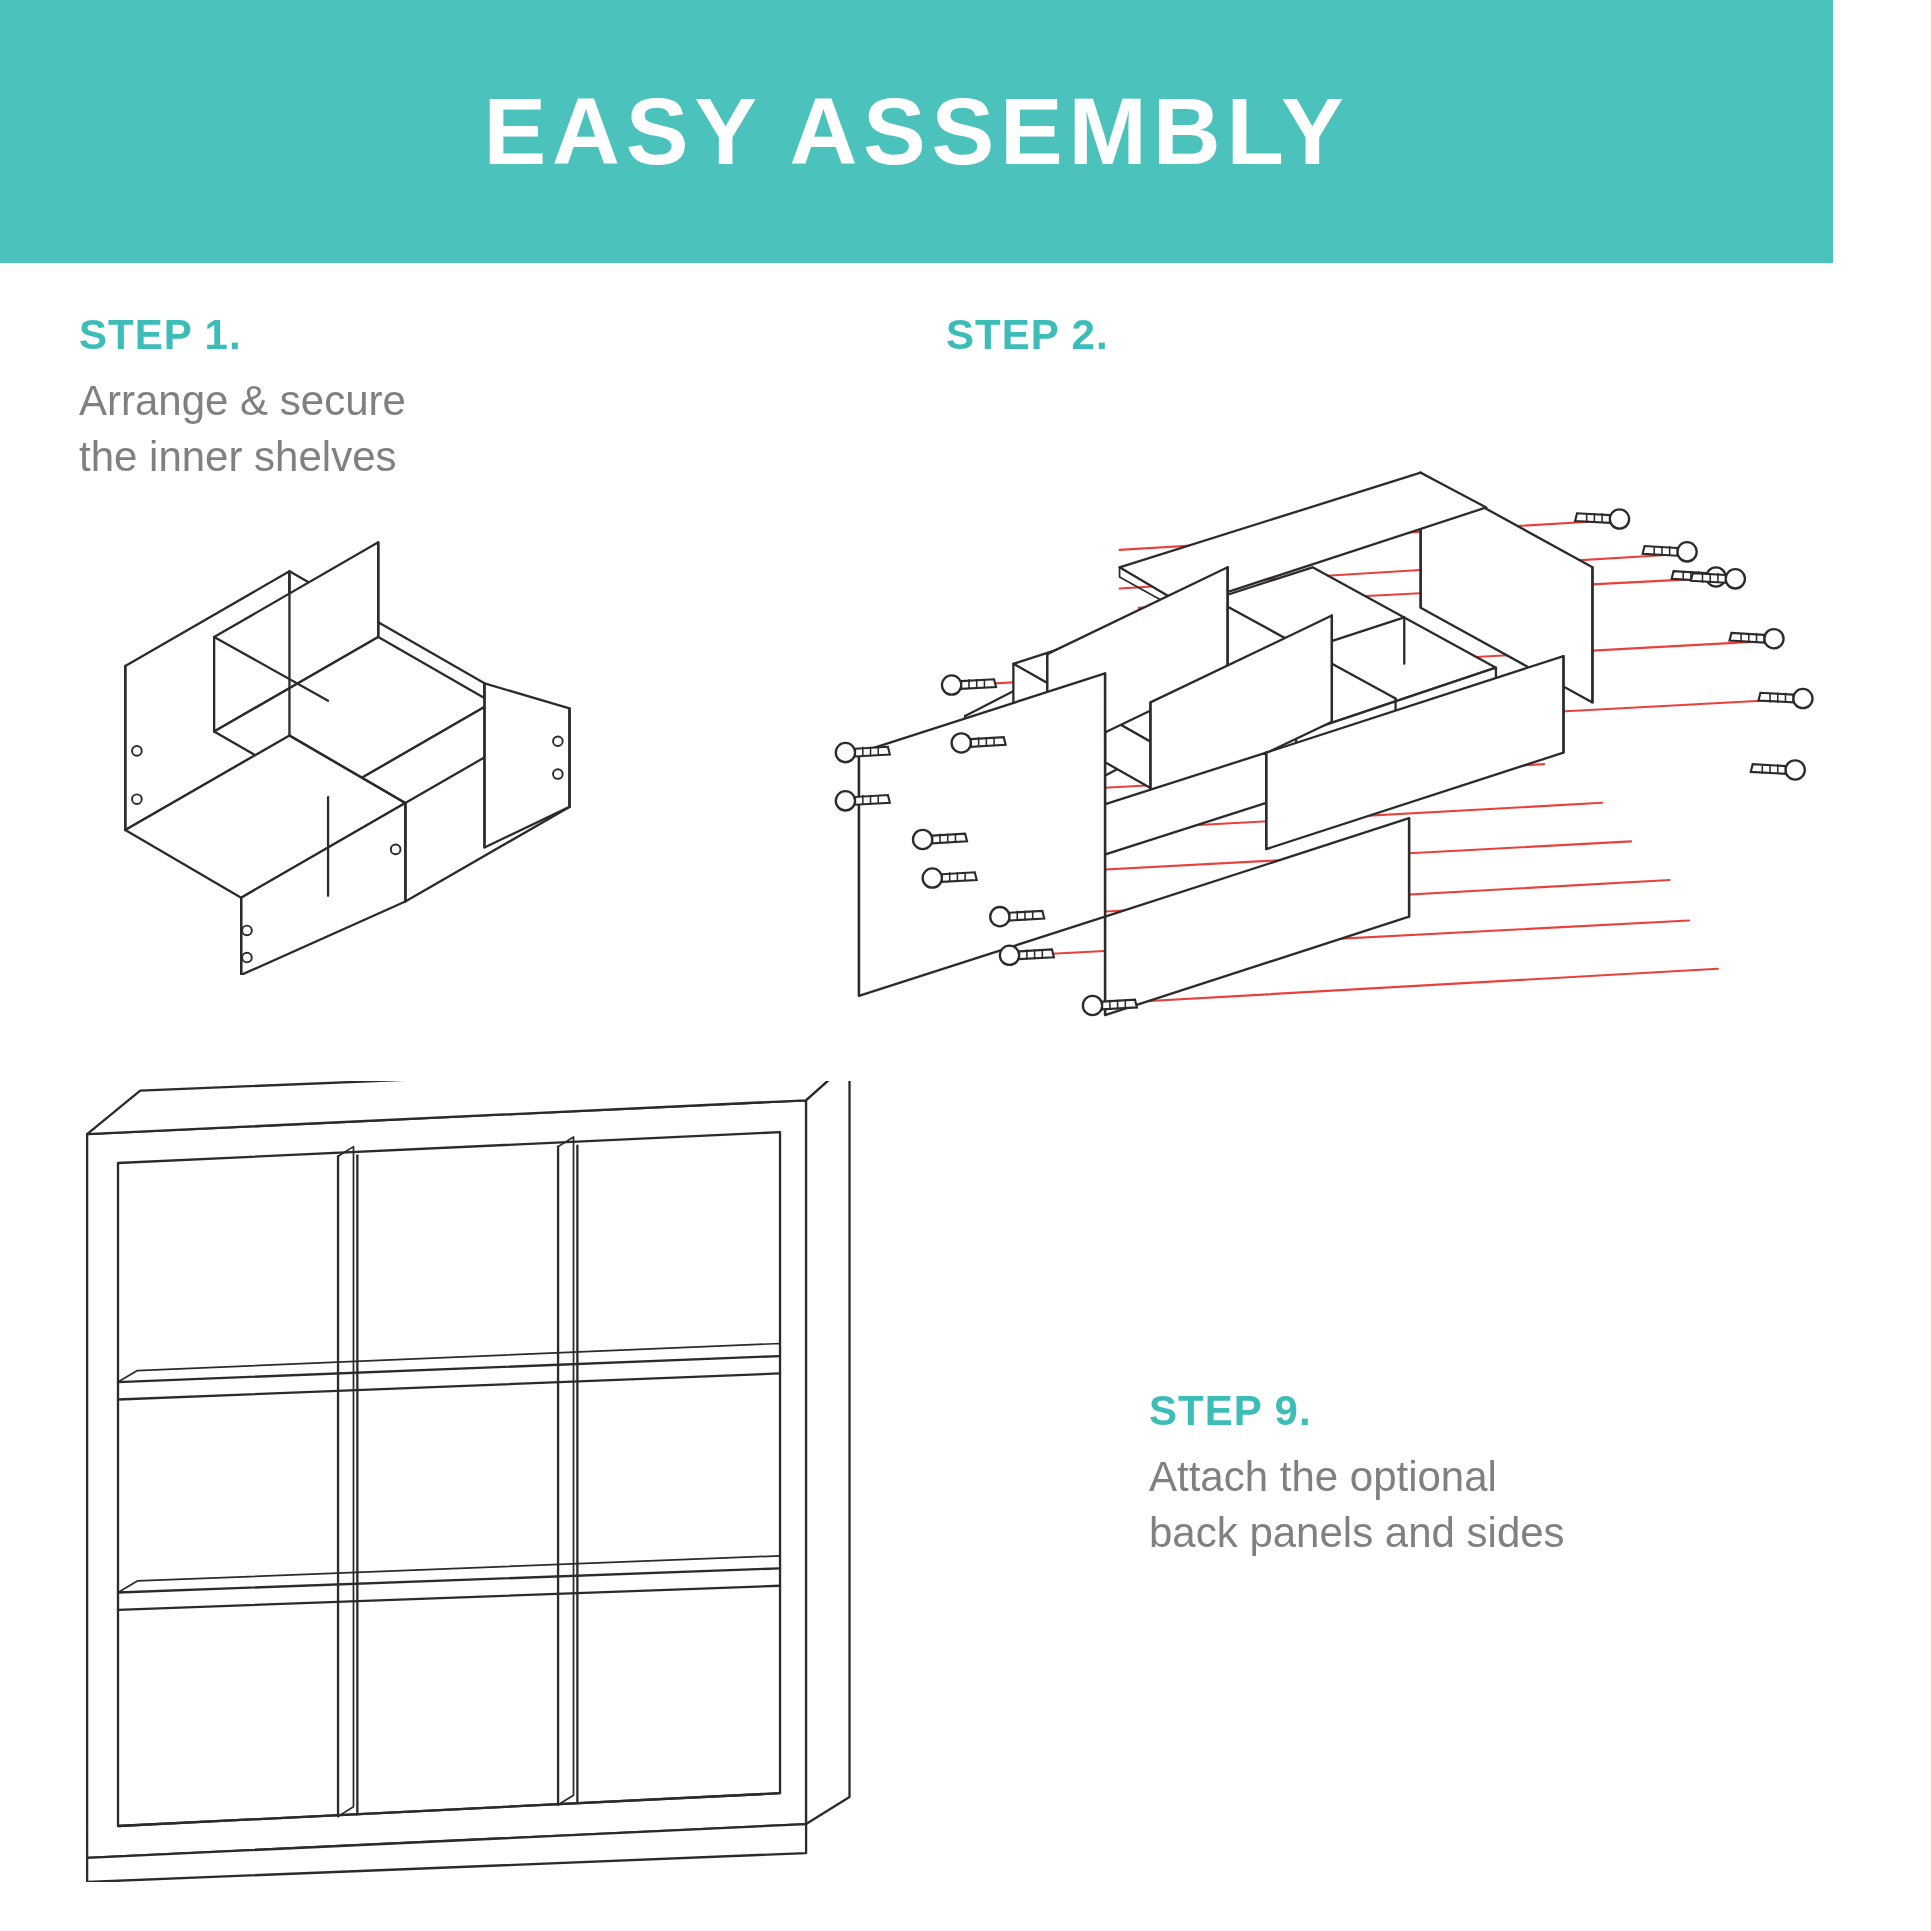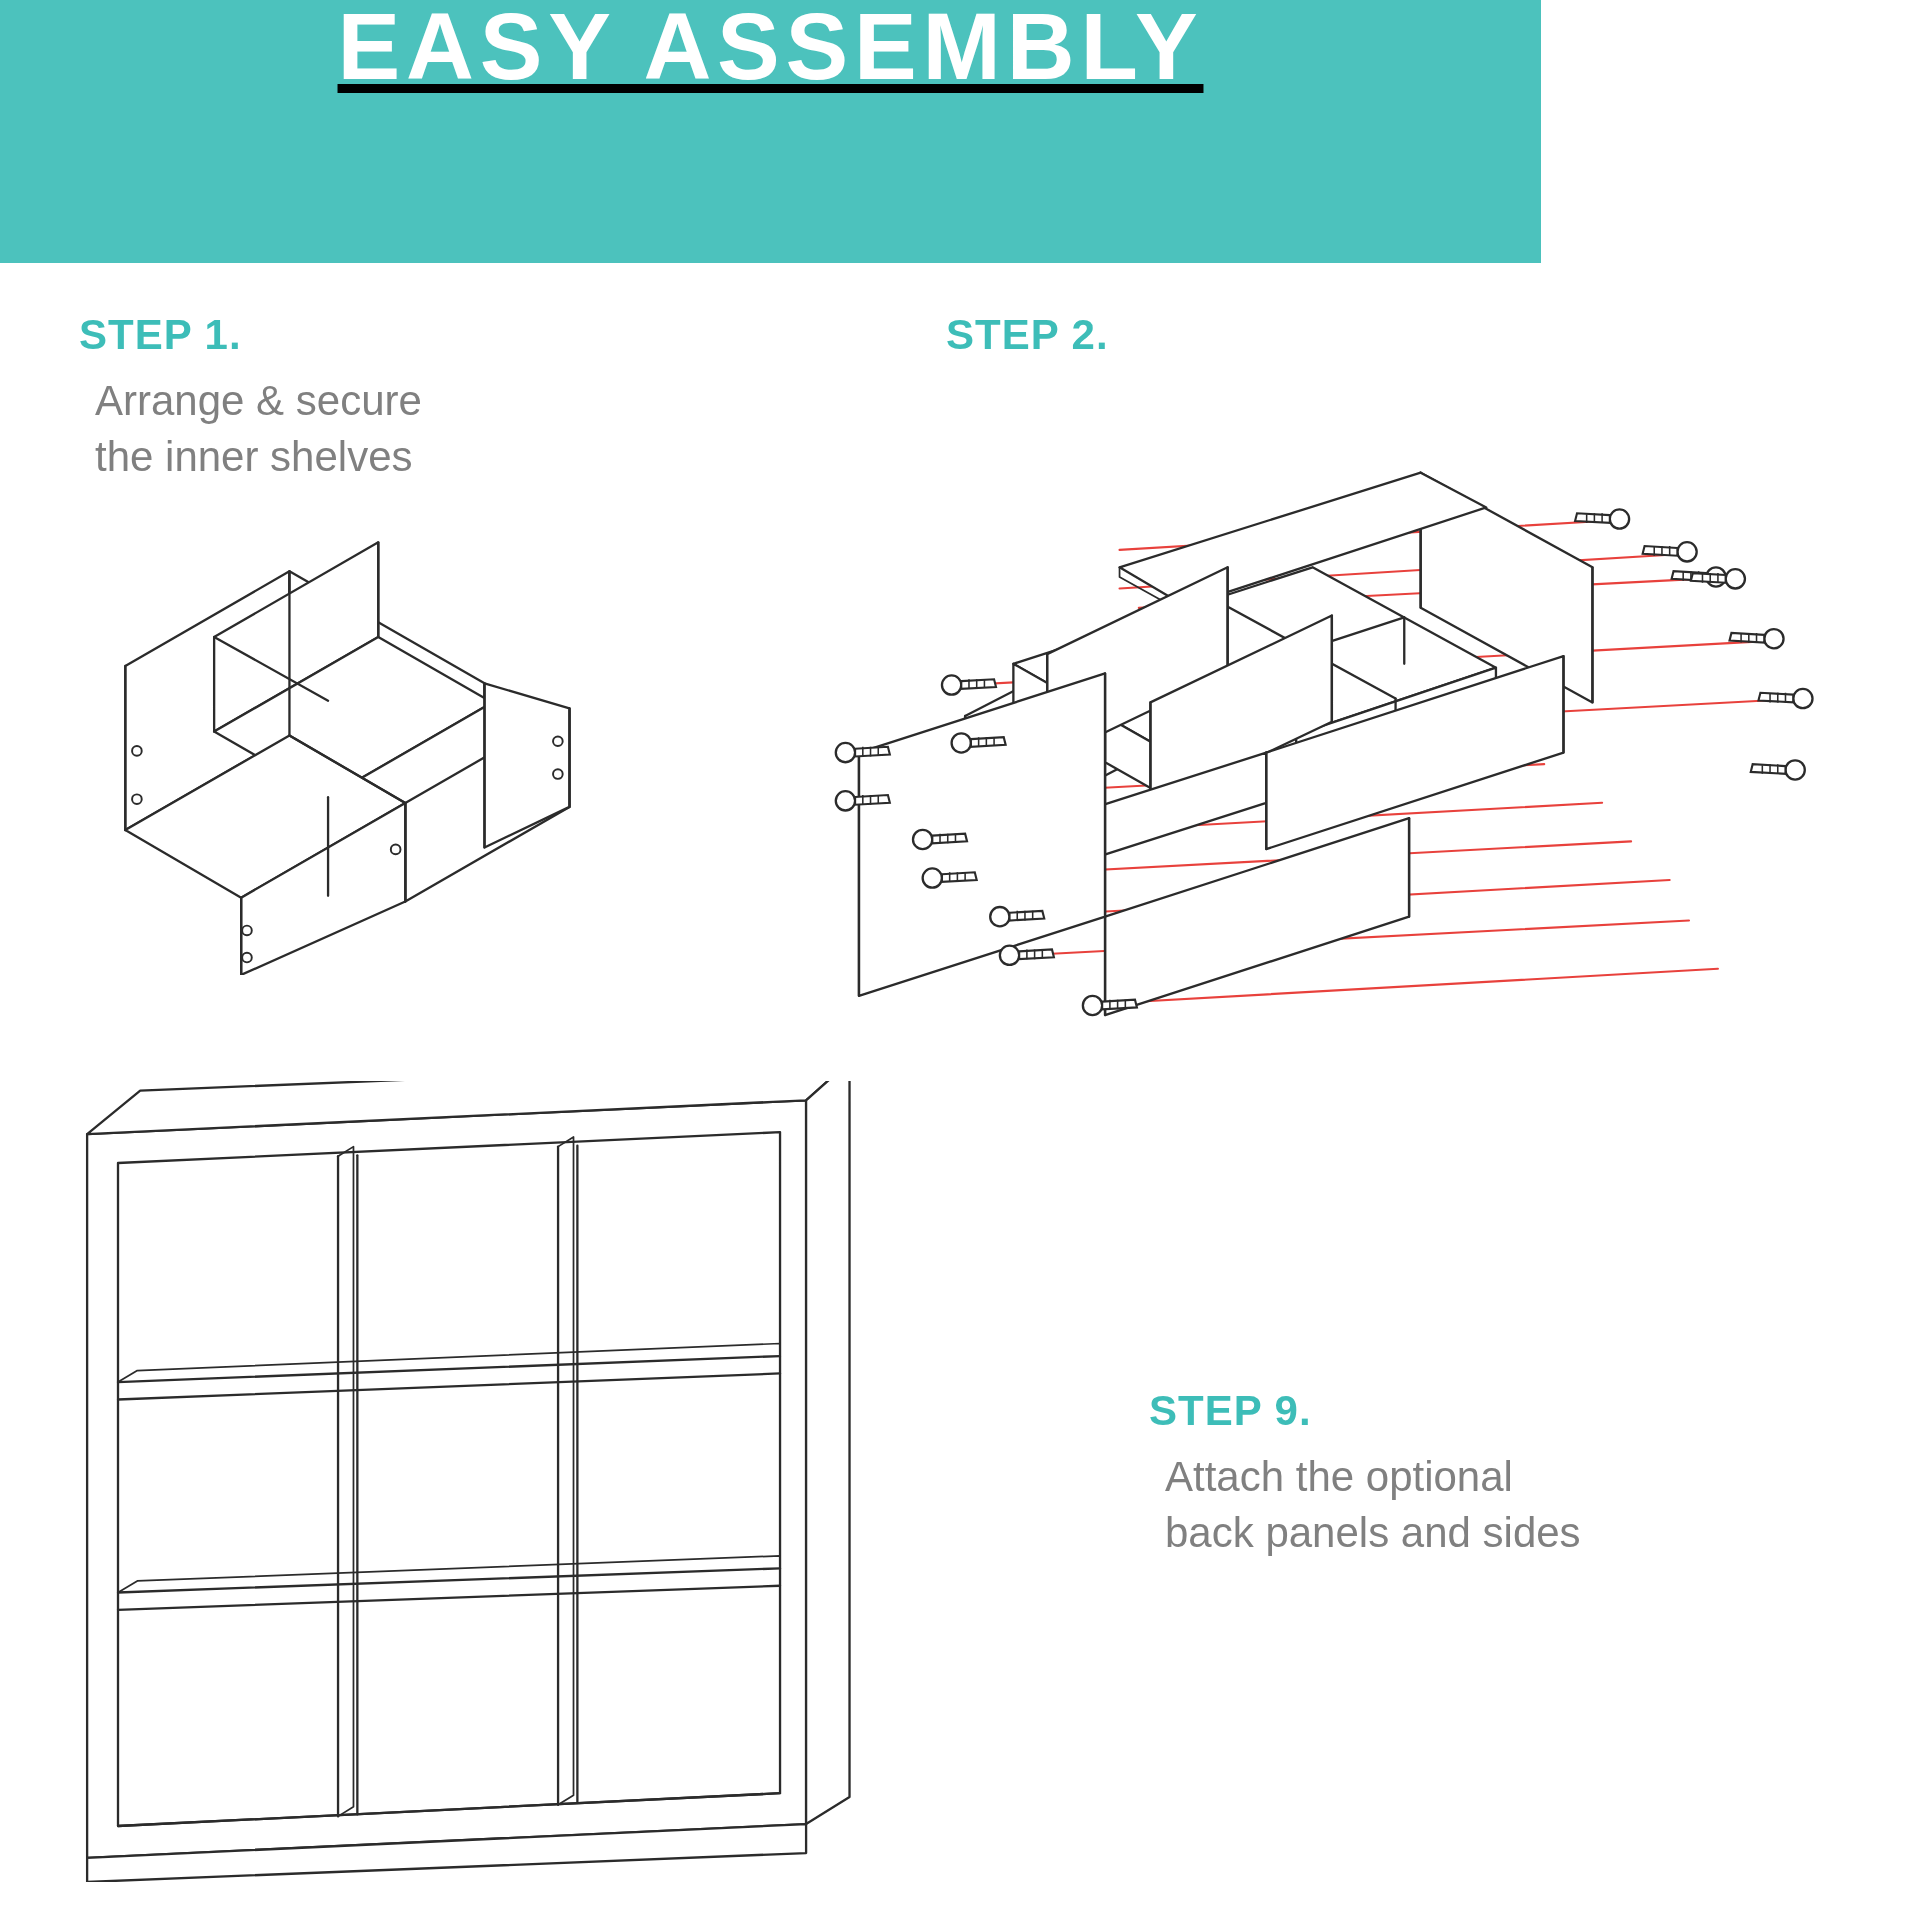--- a/index.html
+++ b/index.html
@@ -13,27 +13,26 @@
     position: relative;
     overflow: hidden;
     font-family: "Liberation Sans", sans-serif;
   }
 
   
   .banner {
     position: absolute;
     left: 0;
     top: 0;
-    width: 1541px;
+    width: 1833px;
     height: 263px;
     background: #4cc2bd;
     display: flex;
-    align-items: flex-start;
+    align-items: center;
     justify-content: center;
-    text-decoration: underline;
   }
   .banner-title {
     color: #ffffff;
     font-size: 94px;
     font-weight: bold;
     letter-spacing: 5.8px;
     line-height: 1;
     font-family: "Liberation Sans", sans-serif;
   }
 
@@ -46,21 +45,21 @@
     font-size: 42px;
     font-weight: bold;
     letter-spacing: 1px;
     margin: 0 0 17.4px 0;
     line-height: 1;
   }
   .step-desc {
     color: #808080;
     font-size: 42px;
     line-height: 1.32;
-    margin: 16px;
+    margin: 0;
     font-weight: normal;
     white-space: pre-line;
   }
 
   #step1 { left: 79px; top: 314px; }
   #step2 { left: 946px; top: 314px; }
   #step3 { left: 1149px; top: 1390px; }
 
   
   .fig {

